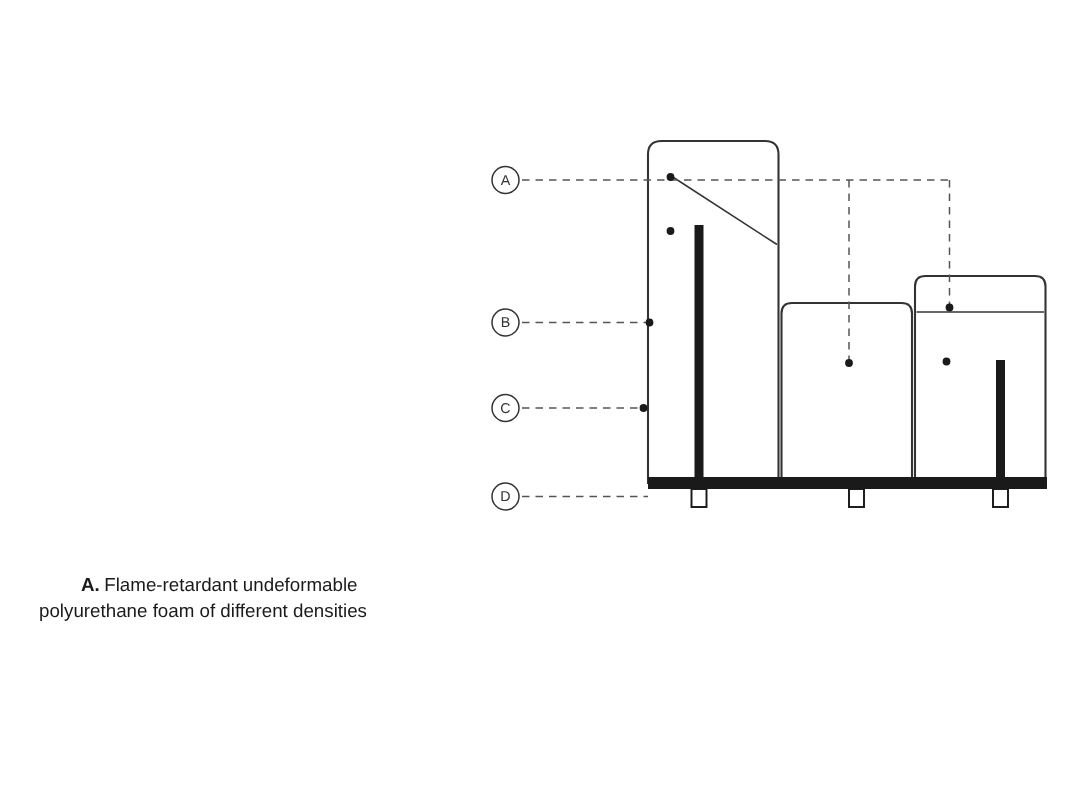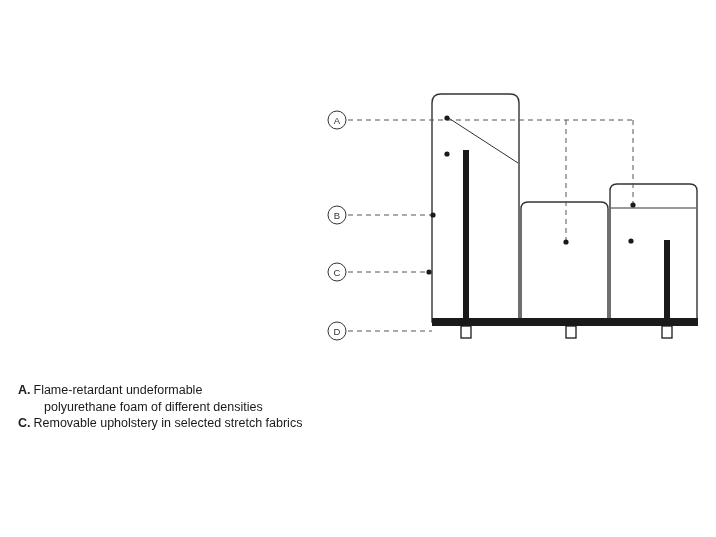--- a/index.html
+++ b/index.html
@@ -34,31 +34,32 @@
     left: 18px;
     top: 382px;
     width: 520px;
     font-size: 12.5px;
     color: #1a1a1a;
     line-height: 16.5px;
   }
   .legend-row {
     display: block;
     white-space: nowrap;
+    margin-left: 36px;
   }
   .legend-key {
     font-weight: bold;
     margin-right: 3px;
   }
   .legend-text {
     font-weight: normal;
   }
   .legend-cont {
     display: block;
-    margin-left: 26px;
+    margin-left: 8px;
     white-space: nowrap;
   }
   .callout-label {
     font-size: 9.5px;
     fill: #333333;
     font-family: "Liberation Sans", sans-serif;
     text-anchor: middle;
     dominant-baseline: central;
   }
 </style>
@@ -142,20 +143,17 @@
   </svg>
 
   <div class="legend">
 
     <div class="legend-row">
       <span class="legend-key">A.</span><span class="legend-text">Flame-retardant undeformable</span>
     </div>
     <div class="legend-cont">polyurethane foam of different densities</div>
 
 
-    <div class="legend-row">
-      <span class="legend-key">C.</span><span class="legend-text">Removable upholstery in selected stretch fabrics</span>
-    </div>
 
 
   </div>
 
 </div>
 
 </body></html>

